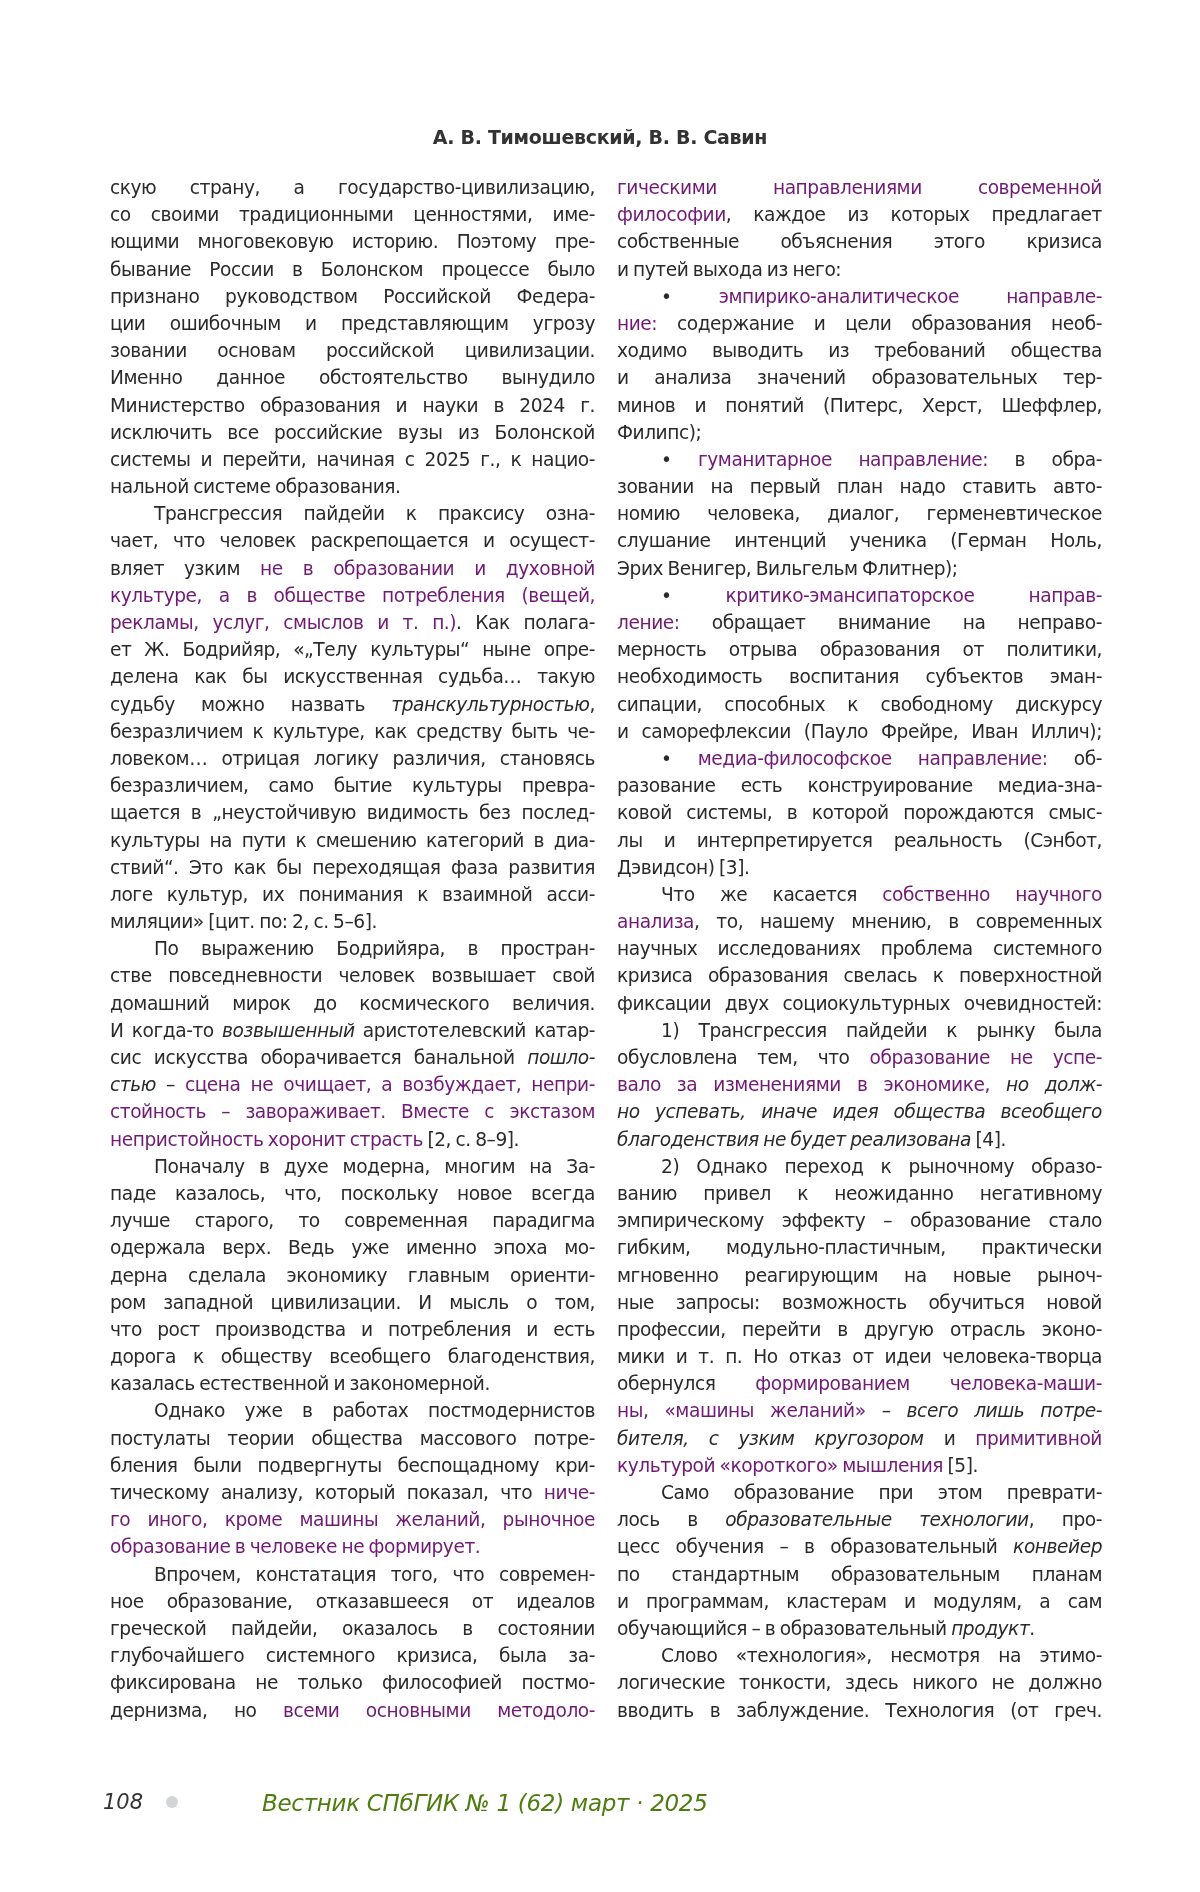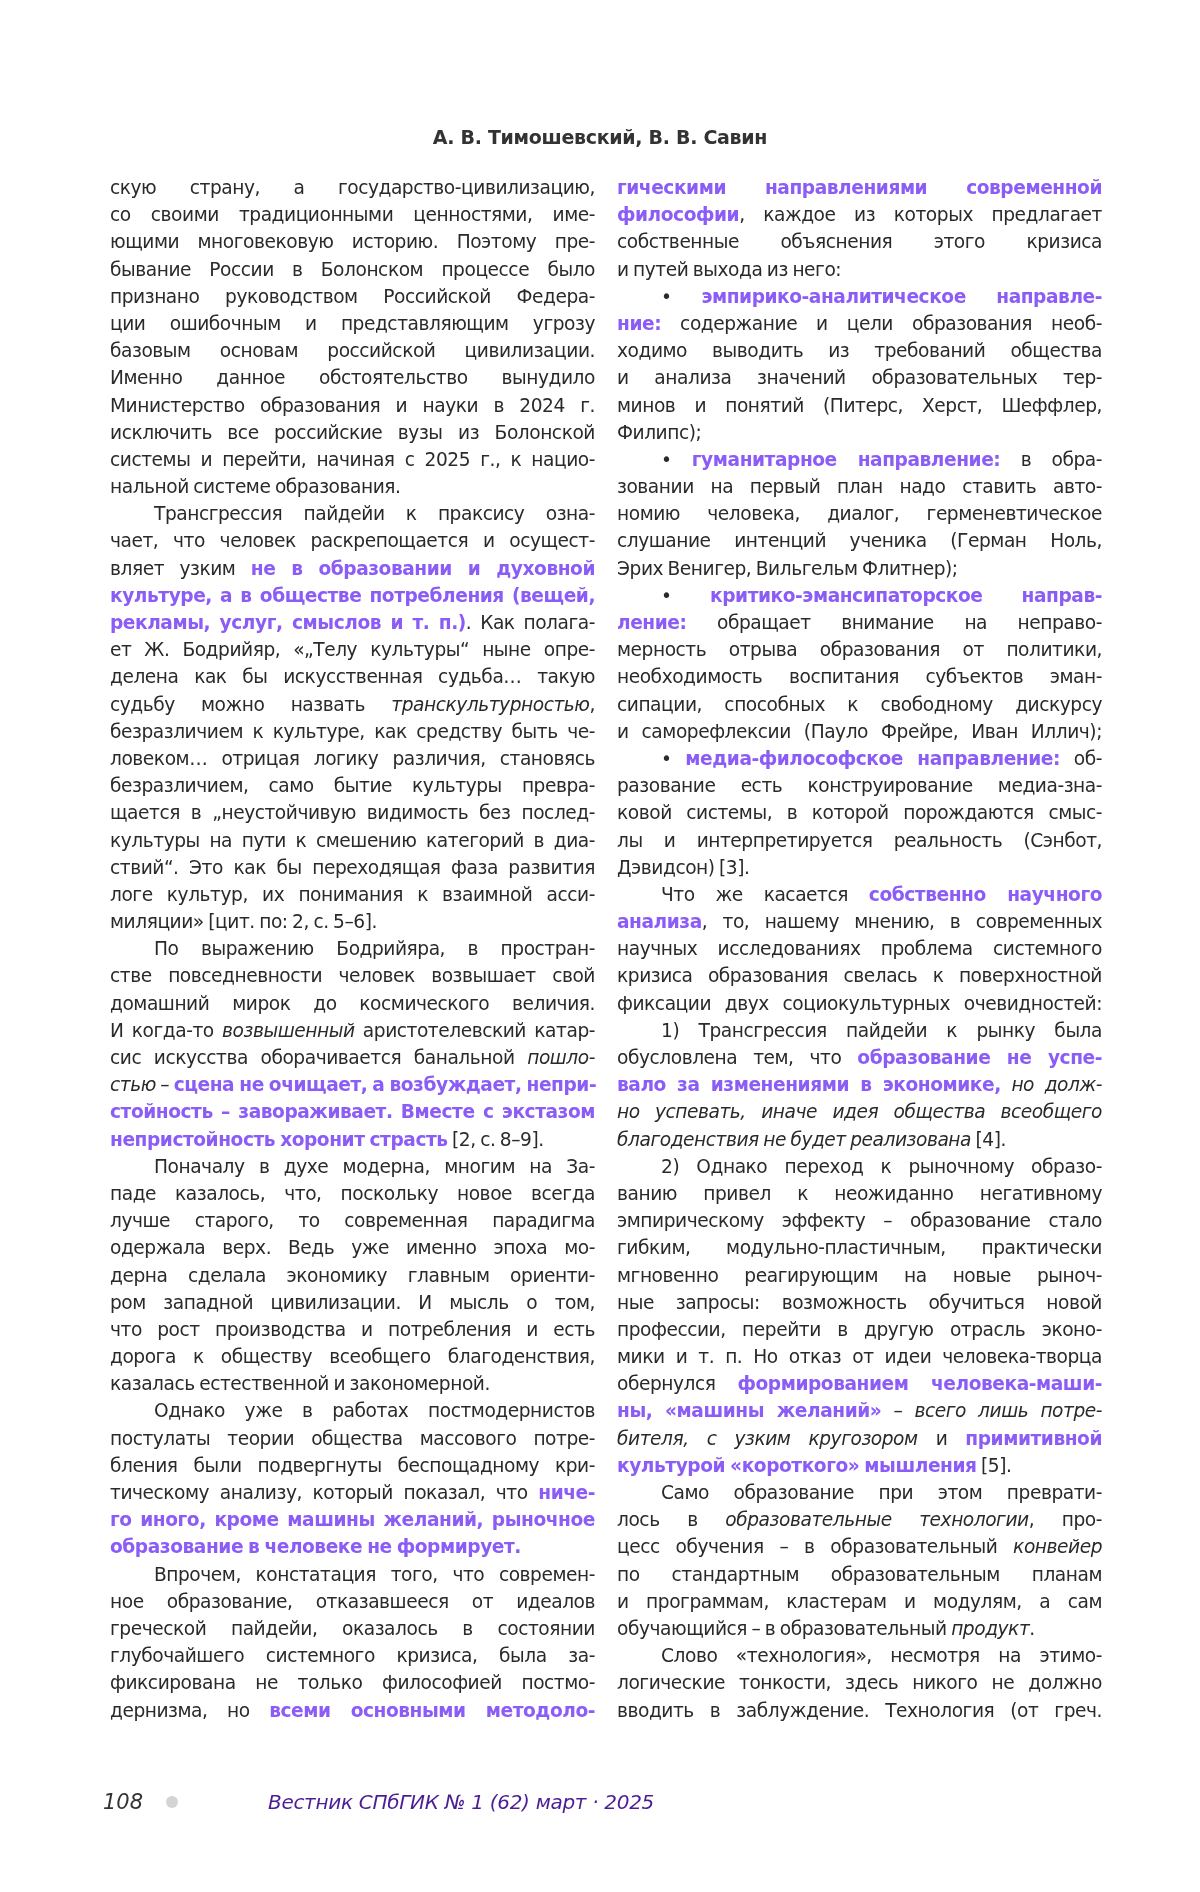--- a/index.html
+++ b/index.html
@@ -10,40 +10,40 @@
          color: #333333; letter-spacing: -0.3px; margin-top: 28px; }
   .col { position: absolute; top: 174px; width: 485px; }
   .col-left { left: 110px; }
   .col-right { left: 617px; }
   .line { height: 27.2px; line-height: 27.2px; font-size: 18.6px; white-space: nowrap;
           text-align: justify; text-align-last: justify; letter-spacing: -0.45px; word-spacing: -1px;
           font-family: "DejaVu Sans", sans-serif; }
   .line.last { text-align-last: left; }
   .line.indent { padding-left: 44px; }
   .line.bullet { padding-left: 44px; }
-  b, .b { font-weight: bold; color: #8b5cf6; }
+  b, .b { font-weight: normal; color: #701a75; }
   i, .i { font-style: italic; }
   .footer { position: absolute; top: 1790px; left: 0; width: 1088px; height: 30px; }
   .page-num { position: absolute; left: 103px; top: 0; font-style: italic; font-size: 21px; color: #333; }
   .dot { position: absolute; left: 166px; top: 6px; width: 12px; height: 12px; border-radius: 50%; background: #d3d4d6; }
-  .journal { position: absolute; left: 268px; top: 0; font-style: italic; font-size: 20px; color: #4c1d95; letter-spacing: -0.3px; }
+  .journal { position: absolute; left: 262px; top: 0; font-style: italic; font-size: 23px; color: #4d7c0f; letter-spacing: -0.3px; }
 </style>
 </head>
 <body>
 
 <div class="running-head">А. В. Тимошевский, В. В. Савин</div>
 
 <div class="col col-left">
     <div class="line "><span>скую страну, а государство-цивилизацию,</span></div>
     <div class="line "><span>со своими традиционными ценностями, име-</span></div>
     <div class="line "><span>ющими многовековую историю. Поэтому пре-</span></div>
     <div class="line "><span>бывание России в Болонском процессе было</span></div>
     <div class="line "><span>признано руководством Российской Федера-</span></div>
     <div class="line "><span>ции ошибочным и представляющим угрозу</span></div>
-    <div class="line "><span>базовым основам российской цивилизации.</span></div>
+    <div class="line "><span>зовании основам российской цивилизации.</span></div>
     <div class="line "><span>Именно данное обстоятельство вынудило</span></div>
     <div class="line "><span>Министерство образования и науки в 2024 г.</span></div>
     <div class="line "><span>исключить все российские вузы из Болонской</span></div>
     <div class="line "><span>системы и перейти, начиная с 2025 г., к нацио-</span></div>
     <div class="line last"><span>нальной системе образования.</span></div>
     <div class="line indent"><span>Трансгрессия пайдейи к праксису озна-</span></div>
     <div class="line "><span>чает, что человек раскрепощается и осущест-</span></div>
     <div class="line "><span>вляет узким </span><span class="b">не в образовании и духовной</span></div>
     <div class="line "><span class="b">культуре, а в обществе потребления (вещей,</span></div>
     <div class="line "><span class="b">рекламы, услуг, смыслов и т. п.)</span><span>. Как полага-</span></div>

